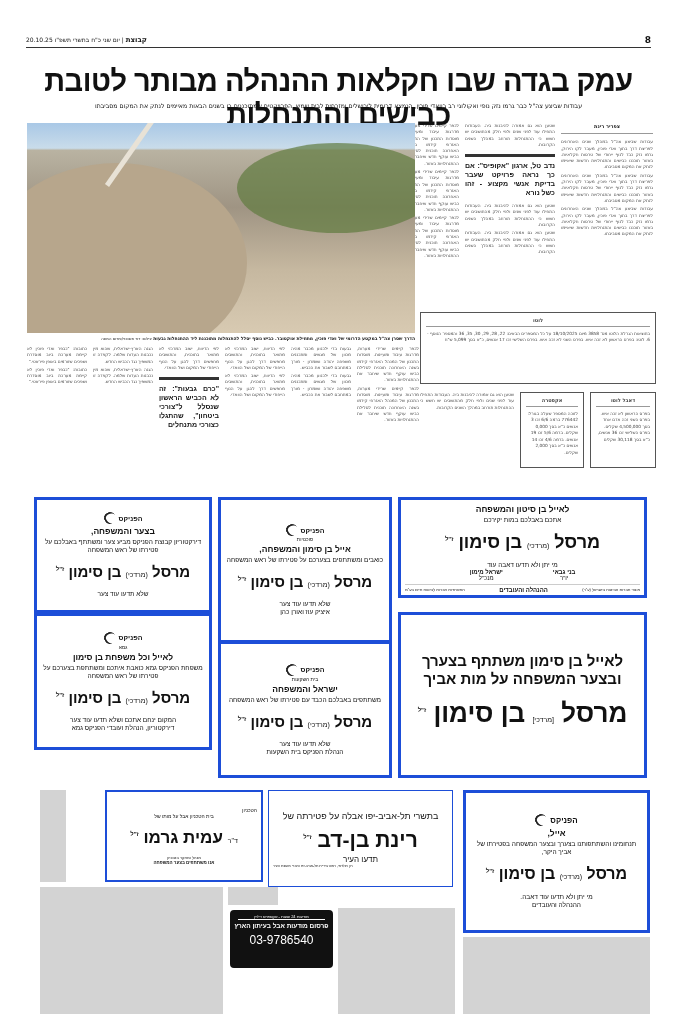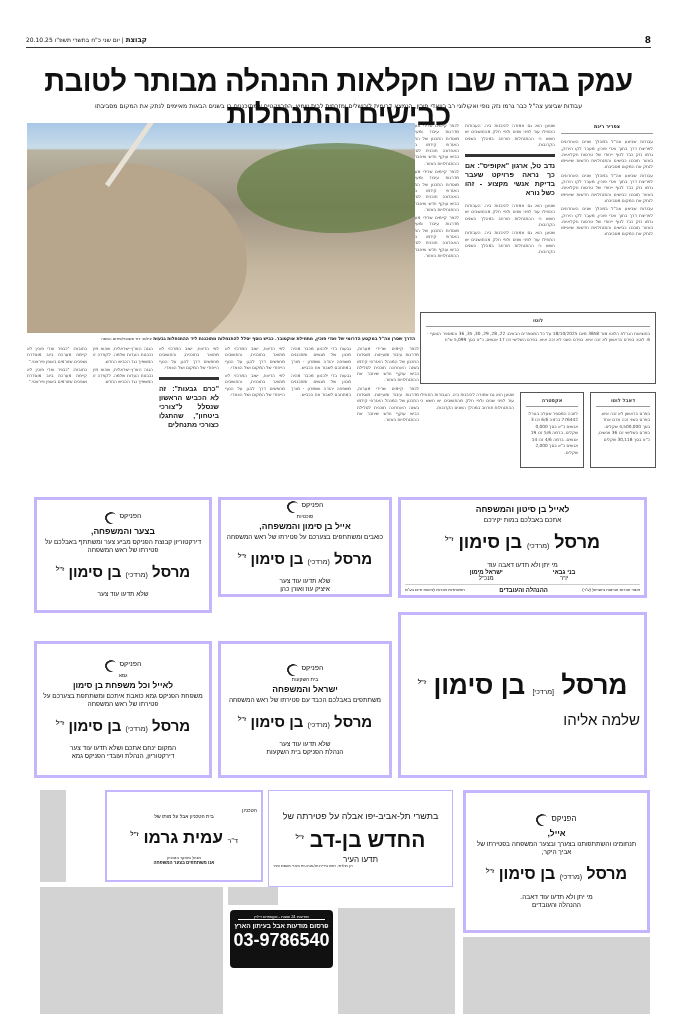--- a/index.html
+++ b/index.html
@@ -11,27 +11,27 @@
 .subhead{position:absolute;left:26px;right:26px;top:102px;font-size:6.2px;text-align:center;white-space:nowrap;overflow:hidden}
 .col{position:absolute;font-size:4.3px;line-height:6.3px;color:#444;text-align:justify;overflow:hidden}
 .col p{margin-bottom:2px}
 .author{font-weight:bold;font-size:5px;text-align:center;border-bottom:1px solid #999;padding-bottom:4px;margin-bottom:5px;color:#222}
 .pull{font-family:"Liberation Sans",sans-serif;font-weight:bold;font-size:7px;line-height:9px;color:#111;border-top:3px solid #333;padding-top:4px;margin:6px 0}
 .photo{position:absolute;left:27px;top:123px;width:388px;height:210px;background:linear-gradient(180deg,#a9c8e6 0%,#c9dcea 12%,#b9b3a2 13%,#9f9483 40%,#c6b8a0 70%,#d8cab2 100%);overflow:hidden}
 .photo .hill{position:absolute;border-radius:50%}
 .caption{position:absolute;left:27px;top:336px;width:388px;font-size:4.5px;font-weight:bold;text-align:right}
 .box{position:absolute;border:1px solid #555;font-size:4.3px;line-height:6.5px;color:#444;padding:4px 5px}
 .box .bt{text-align:center;font-weight:bold;border-bottom:1px solid #999;margin-bottom:4px;padding-bottom:2px;font-size:5px}
-.ad{position:absolute;border:3px solid #c4b5fd;background:#fff;text-align:center;font-family:"Liberation Sans",sans-serif;display:flex;flex-direction:column;align-items:center;justify-content:center;padding:4px}
+.ad{position:absolute;border:3px solid #1d4ed8;background:#fff;text-align:center;font-family:"Liberation Sans",sans-serif;display:flex;flex-direction:column;align-items:center;justify-content:center;padding:4px}
 .ad .l1{font-weight:bold;font-size:8.5px;margin:2px 0}
 .ad .l2{font-size:6.5px;line-height:8px}
 .ad .big{font-weight:bold;font-size:18px;line-height:22px;margin:4px 0;white-space:nowrap}
 .ad .big small{font-size:7px;font-weight:normal}
 .ad .big sup{font-size:6px}
-.ad .logo{font-weight:normal;font-size:7px;display:flex;align-items:flex-start;gap:3px}
+.ad .logo{font-weight:bold;font-size:7px;display:flex;align-items:center;gap:3px}
 .logo-arc{display:inline-block;width:12px;height:12px;border-left:2px solid #222;border-top:2px solid #222;border-radius:50%;transform:rotate(-30deg)}
 .gray{position:absolute;background:#d3d3d3}
 .phone{position:absolute;background:#111;color:#fff;border-radius:4px;text-align:center;font-family:"Liberation Sans",sans-serif;border:2px solid #111}
 </style>
 </head>
 <body>
 
 <div class="topbar">
   <span class="pagenum">8</span>
   <span><span class="brand">קבוצת</span> | <span>יום שני כ"ח בתשרי תשפ"ו 20.10.25</span></span>
@@ -116,21 +116,21 @@
       <span><b>בני גבאי</b><br><span>יו"ר</span></span>
       <span><b>ישראל מימון</b><br><span>מנכ"ל</span></span>
     </div>
   <div style="display:flex;justify-content:space-between;width:100%;font-size:4px;margin-top:3px;border-top:1px solid #ccc;padding-top:2px">
       <span>איגוד חברות הביטוח בישראל (ע"ר)</span>
       <b style="font-size:6px">ההנהלה והעובדים</b>
       <span>התאחדות חברות לביטוח חיים בע"מ</span>
     </div>
 </div>
 
-<div class="ad" style="left:218px;top:497px;width:174px;height:100px">
+<div class="ad" style="left:218px;top:497px;width:174px;height:146px">
   <div class="logo">
       <span>הפניקס</span>
       <span class="logo-arc"></span>
     </div>
     <div style="font-size:5px">סוכנויות</div>
   <div class="l1">אייל בן סימון והמשפחה,</div>
     <div class="l2">כואבים ומשתתפים בצערכם על פטירתו של ראש המשפחה</div>
   <div class="big" style="font-size:15px"><span>מרסל</span> <small>(מרדכי)</small> <span>בן סימון</span> <sup>ז"ל</sup></div>
   <div class="l2">שלא תדעו עוד צער</div>
     <div class="l2">איציק עוז ואורן כהן</div>
@@ -141,38 +141,38 @@
       <span>הפניקס</span>
       <span class="logo-arc"></span>
     </div>
   <div class="l1">בצער והמשפחה,</div>
     <div class="l2">דירקטוריון קבוצת הפניקס מביע צער ומשתתף באבלכם על פטירתו של ראש המשפחה</div>
   <div class="big" style="font-size:15px"><span>מרסל</span> <small>(מרדכי)</small> <span>בן סימון</span> <sup>ז"ל</sup></div>
   <div class="l2">שלא תדעו עוד צער</div>
 </div>
 
 <div class="ad" style="left:398px;top:612px;width:249px;height:166px;align-items:stretch">
+  <div class="l1" style="font-size:15px;line-height:18px">לאייל בן סימון משתתף בצערך ובצער המשפחה על מות אביך</div>
   <div class="big" style="font-size:26px;line-height:32px;text-align:center"><span>מרסל</span> <small>[מרדכי]</small> <span>בן סימון</span> <sup>ז"ל</sup></div>
-  <div style="text-align:right;font-size:15px">שלמה אליהו</div>
 </div>
 
 <div class="ad" style="left:218px;top:641px;width:174px;height:137px">
   <div class="logo">
       <span>הפניקס</span>
       <span class="logo-arc"></span>
     </div>
     <div style="font-size:5px">בית השקעות</div>
   <div class="l1">ישראל והמשפחה</div>
     <div class="l2">משתתפים באבלכם הכבד עם פטירתו של ראש המשפחה</div>
   <div class="big" style="font-size:15px"><span>מרסל</span> <small>(מרדכי)</small> <span>בן סימון</span> <sup>ז"ל</sup></div>
   <div class="l2">שלא תדעו עוד צער</div>
     <div class="l2">הנהלת הפניקס בית השקעות</div>
 </div>
 
-<div class="ad" style="left:34px;top:641px;width:178px;height:137px">
+<div class="ad" style="left:34px;top:613px;width:178px;height:137px">
   <div class="logo">
       <span>הפניקס</span>
       <span class="logo-arc"></span>
     </div>
     <div style="font-size:5px">גמא</div>
   <div class="l1">לאייל וכל משפחת בן סימון</div>
     <div class="l2">משפחת הפניקס גמא כואבת איתכם ומשתתפת בצערכם על פטירתו של ראש המשפחה</div>
   <div class="big" style="font-size:15px"><span>מרסל</span> <small>(מרדכי)</small> <span>בן סימון</span> <sup>ז"ל</sup></div>
   <div class="l2">המקום ינחם אתכם ושלא תדעו עוד צער</div>
     <div class="l2">דירקטוריון, הנהלת ועובדי הפניקס גמא</div>
@@ -181,36 +181,36 @@
 <div class="gray" style="left:40px;top:790px;width:26px;height:92px"></div>
 <div class="ad" style="left:105px;top:790px;width:158px;height:92px;border-width:2px">
   <div style="font-size:5px;align-self:flex-start">הטכניון</div>
   <div style="font-size:5px">בית הטכניון אבל על מותו של</div>
   <div class="big" style="font-size:17px"><small>ד"ר</small> <span>עמית גרמו</span> <sup>ז"ל</sup></div>
   <div style="font-size:4px">מנהל ומחקר בטכניון</div>
     <div style="font-size:4.5px;font-weight:bold">אנו משתתפים בצער המשפחה</div>
 </div>
 <div class="ad" style="left:268px;top:790px;width:185px;height:97px;border-width:1px">
   <div style="font-size:9px;line-height:12px">בתשרי תל-אביב-יפו אבלה על פטירתה של</div>
-  <div class="big" style="font-size:21px"><span>החדש בן-דב</span> <sup>ז"ל</sup></div>
+  <div class="big" style="font-size:21px"><span>רינת בן-דב</span> <sup>ז"ל</sup></div>
   <div style="font-size:8px">תדעו העיר</div>
   <div style="font-size:3.5px;align-self:flex-end;text-align:left">רון חולדאי, ראש עיריית תל-אביב-יפו וחברי מועצת העיר</div>
 </div>
 <div class="ad" style="left:463px;top:790px;width:187px;height:143px">
   <div class="logo" style="font-size:8px">
       <span>הפניקס</span>
       <span class="logo-arc"></span>
     </div>
   <div class="l1">אייל,</div>
     <div class="l2">תנחומינו והשתתפותנו בצערך ובצער המשפחה בפטירתו של אביך היקר,</div>
   <div class="big" style="font-size:16px"><span>מרסל</span> <small>(מרדכי)</small> <span>בן סימון</span> <sup>ז"ל</sup></div>
   <div class="l2">מי יתן ולא תדעו עוד דאבה.</div>
     <div class="l2">ההנהלה והעובדים</div>
 </div>
 <div class="gray" style="left:40px;top:887px;width:183px;height:127px"></div>
 <div class="gray" style="left:228px;top:887px;width:50px;height:18px"></div>
 <div class="phone" style="left:230px;top:910px;width:103px;height:58px">
   <div style="font-size:4px;border-bottom:1px solid #fff;margin:2px 6px">מודעות 24 שעות - אקספרס דיזיין</div>
   <div style="font-size:6.5px;font-weight:bold">פרסום מודעות אבל בעיתון הארץ</div>
-  <div style="font-size:18px;font-weight:bold;line-height:22px">03-9786540</div>
+  <div style="font-size:12px;font-weight:normal;line-height:22px">03-9786540</div>
 </div>
 <div class="gray" style="left:338px;top:908px;width:117px;height:106px"></div>
 <div class="gray" style="left:463px;top:937px;width:187px;height:77px"></div>
 
 </body></html>

